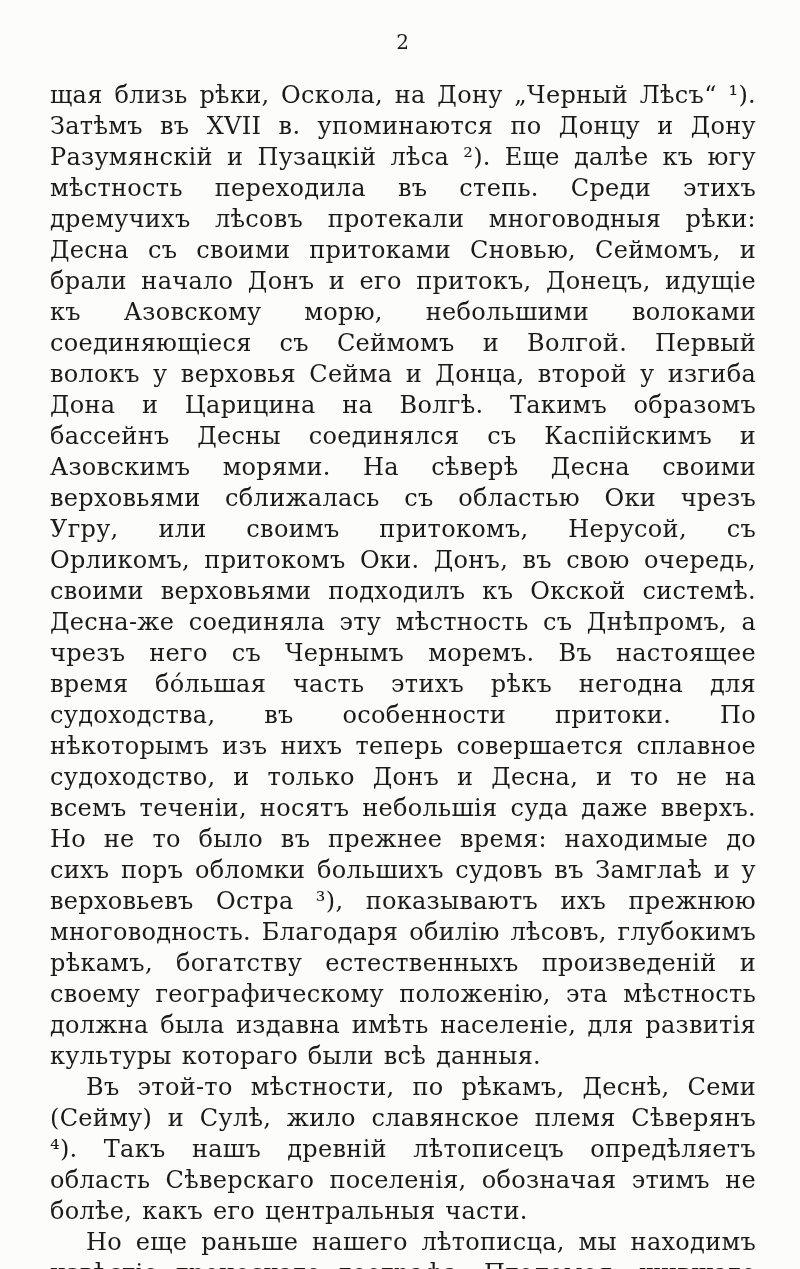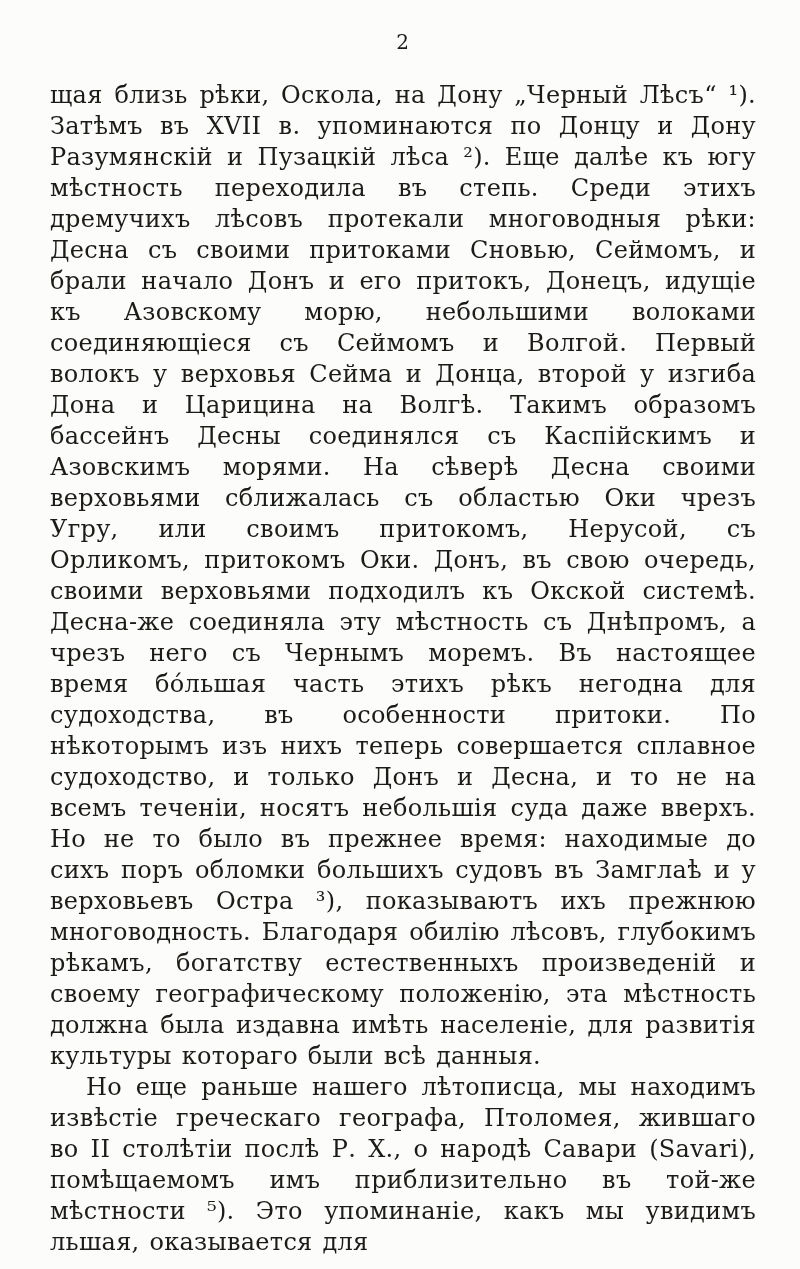--- a/index.html
+++ b/index.html
@@ -50,20 +50,21 @@
 </style>
 </head>
 <body>
 
 <div class="page">
 
   <div class="page-number">2</div>
 
   <div class="body-text">
     <p class="para no-indent">щая близь рѣки, Оскола, на Дону „Черный Лѣсъ“ ¹). Затѣмъ въ XVII в. упоминаются по Донцу и Дону Разумянскій и Пузацкій лѣса ²). Еще далѣе къ югу мѣстность переходила въ степь. Среди этихъ дремучихъ лѣсовъ протекали многоводныя рѣки: Десна съ своими притоками Сновью, Сеймомъ, и брали начало Донъ и его притокъ, Донецъ, идущіе къ Азовскому морю, небольшими волоками соединяющіеся съ Сеймомъ и Волгой. Первый волокъ у верховья Сейма и Донца, второй у изгиба Дона и Царицина на Волгѣ. Такимъ образомъ бассейнъ Десны соединялся съ Каспійскимъ и Азовскимъ морями. На сѣверѣ Десна своими верховьями сближалась съ областью Оки чрезъ Угру, или своимъ притокомъ, Нерусой, съ Орликомъ, притокомъ Оки. Донъ, въ свою очередь, своими верховьями подходилъ къ Окской системѣ. Десна-же соединяла эту мѣстность съ Днѣпромъ, а чрезъ него съ Чернымъ моремъ. Въ настоящее время бо́льшая часть этихъ рѣкъ негодна для судоходства, въ особенности притоки. По нѣкоторымъ изъ нихъ теперь совершается сплавное судоходство, и только Донъ и Десна, и то не на всемъ теченіи, носятъ небольшія суда даже вверхъ. Но не то было въ прежнее время: находимые до сихъ поръ обломки большихъ судовъ въ Замглаѣ и у верховьевъ Остра ³), показываютъ ихъ прежнюю многоводность. Благодаря обилію лѣсовъ, глубокимъ рѣкамъ, богатству естественныхъ произведеній и своему географическому положенію, эта мѣстность должна была издавна имѣть населеніе, для развитія культуры котораго были всѣ данныя.</p>
+    <p class="para">Въ этой-то мѣстности, по рѣкамъ, Деснѣ, Семи (Сейму) и Сулѣ, жило славянское племя Сѣверянъ ⁴). Такъ нашъ древній лѣтописецъ опредѣляетъ область Сѣверскаго поселенія, обозначая этимъ не болѣе, какъ его центральныя части.</p>
     <p class="para">Но еще раньше нашего лѣтописца, мы находимъ извѣстіе греческаго географа, Птоломея, жившаго во II столѣтіи послѣ Р. Х., о народѣ Савари (Savari), помѣщаемомъ имъ приблизительно въ той-же мѣстности ⁵). Это упоминаніе, какъ мы увидимъ льшая, оказывается для</p>
   </div>
 
   <hr class="footnote-rule">
 
   <div class="footnotes">
     <p class="footnote">¹) Лѣт. Ипат. стр. 368—9.</p>
     <p class="footnote">²) Книга большаго чертежа. Стр. 28 и д.</p>
 
   </div>

